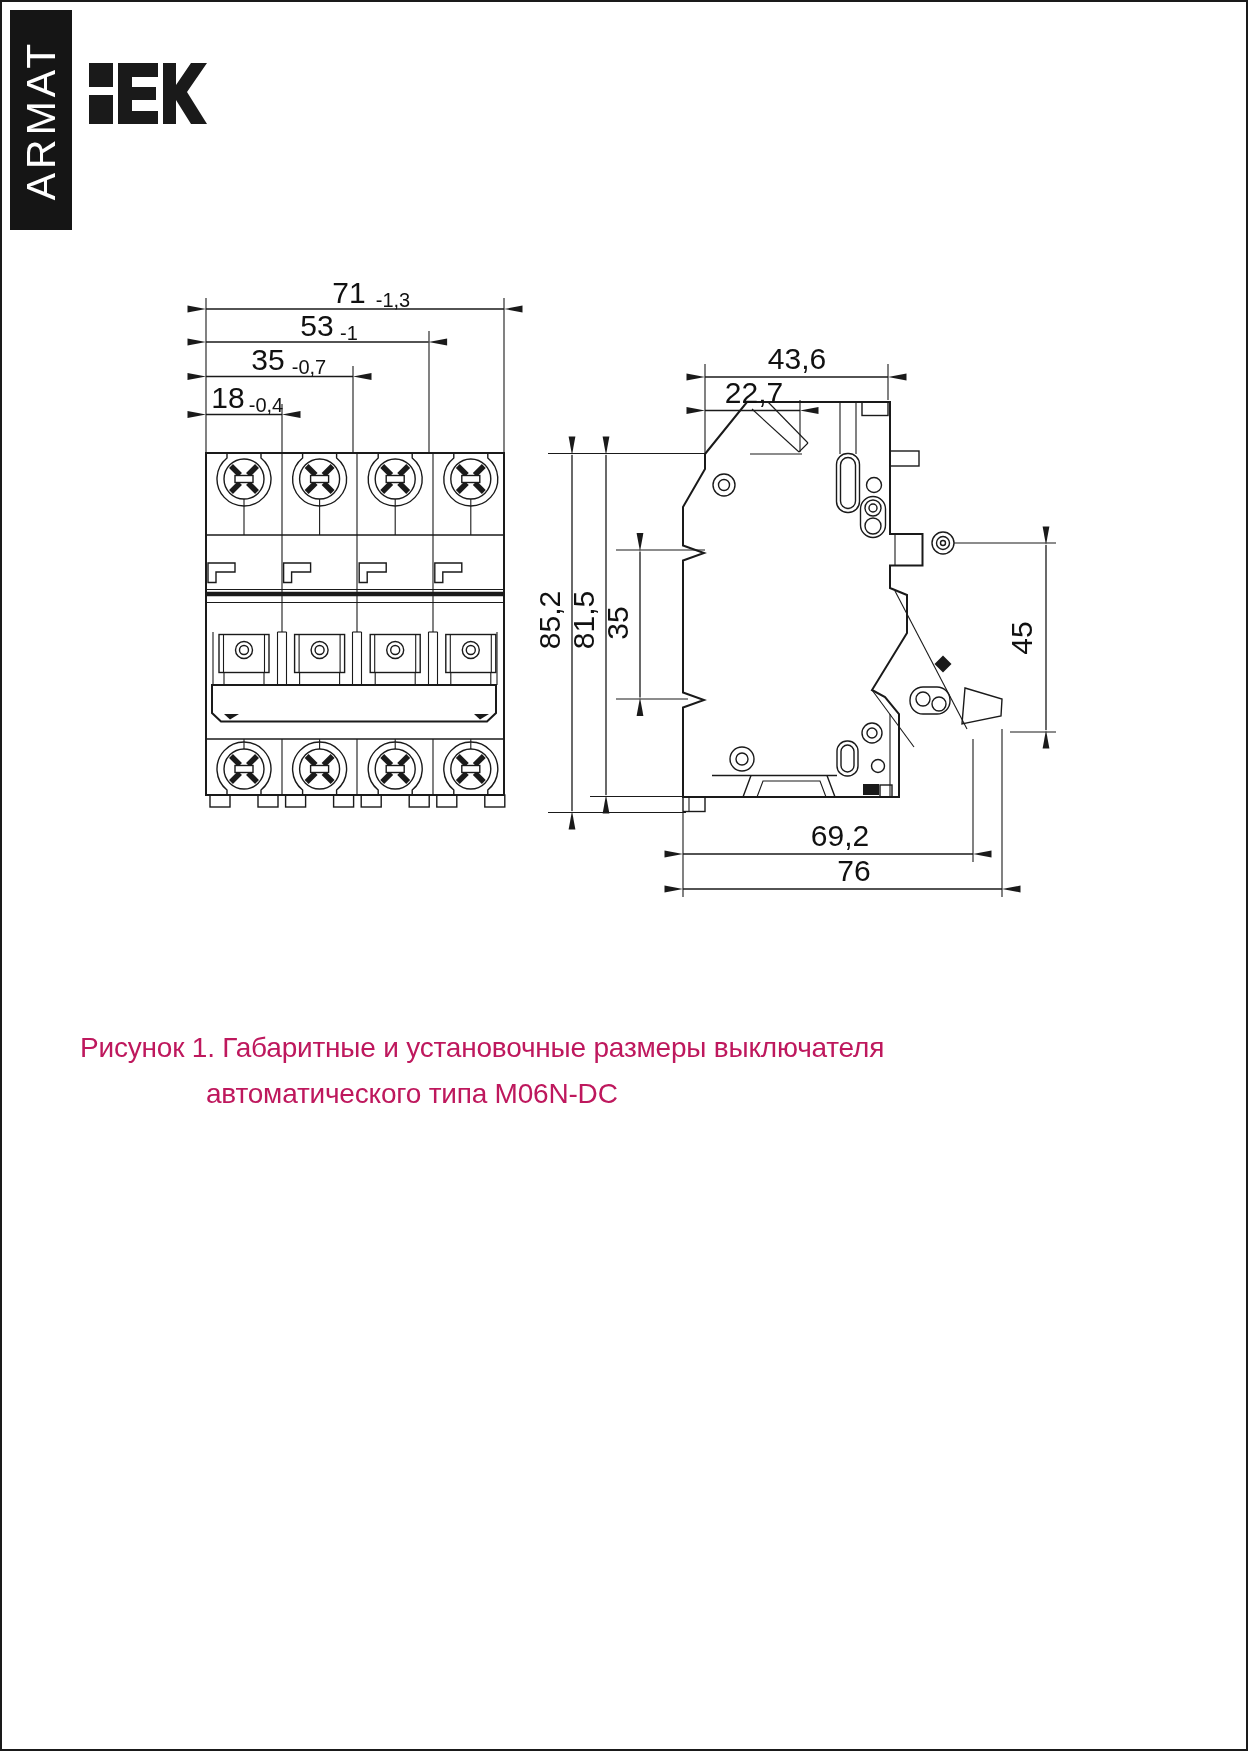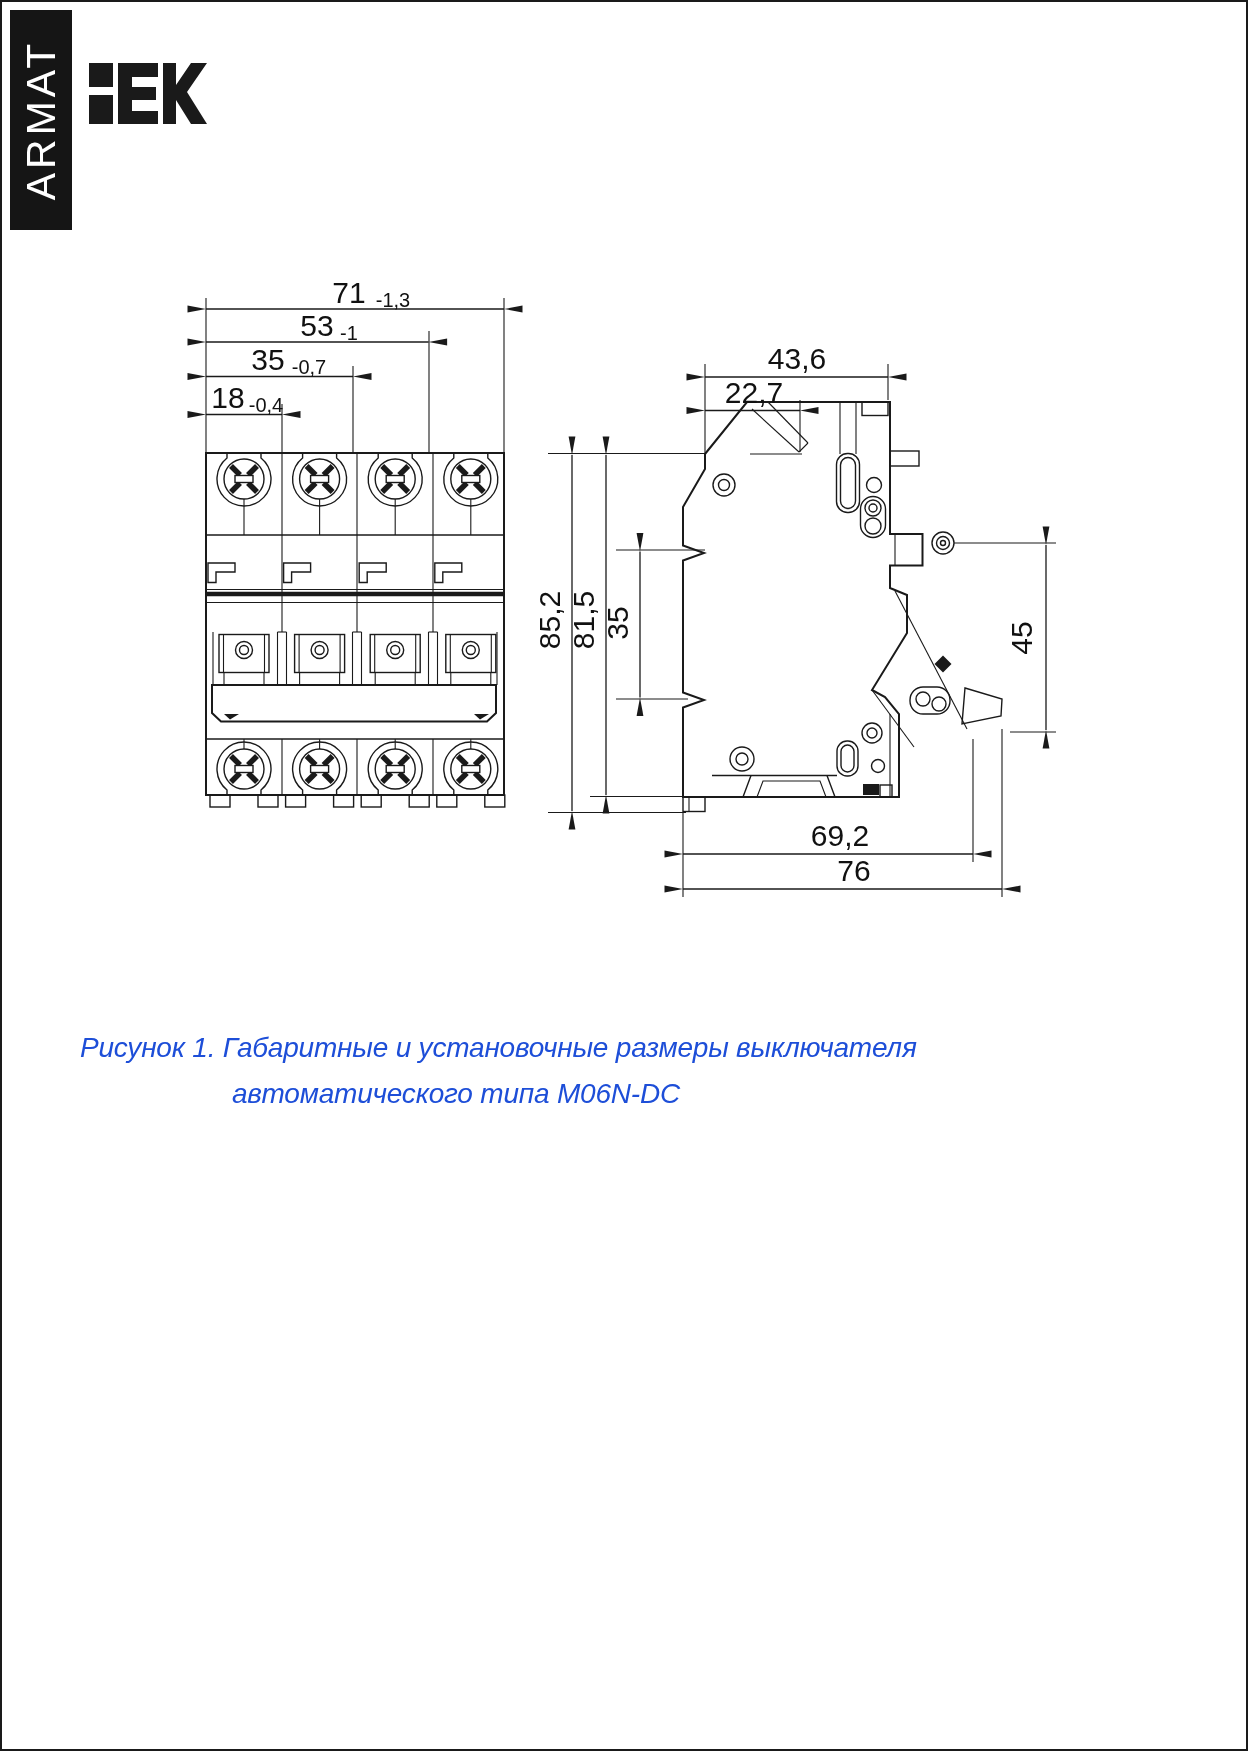--- a/index.html
+++ b/index.html
@@ -4,23 +4,23 @@
 <style>
   html,body{margin:0;padding:0;background:#e8e8e8;}
   .page{position:relative;width:1248px;height:1751px;background:#fff;
         border:2px solid #1a1a1a;box-sizing:border-box;overflow:hidden;
         font-family:"Liberation Sans",sans-serif;}
   .armat{position:absolute;left:8px;top:8px;width:62px;height:220px;background:#151515;}
   .armat span{position:absolute;left:50%;top:50%;transform:translate(-50%,-50%) rotate(-90deg);
         color:#fff;font-size:41px;letter-spacing:4px;white-space:nowrap;font-weight:400;}
   .logo{position:absolute;left:85px;top:55px;}
   .drawing{position:absolute;left:0;top:0;}
-  .caption{position:absolute;color:#1d4ed8;font-size:28px;letter-spacing:-0.2px;white-space:nowrap;font-style:italic;}
+  .caption{position:absolute;color:#be185d;font-size:28px;letter-spacing:-0.2px;white-space:nowrap;}
   .cap1{left:78px;top:1030px;}
-  .cap2{left:230px;top:1076px;}
+  .cap2{left:204px;top:1076px;}
   
   .o{fill:#fff;stroke:#1a1a1a;stroke-width:2;}
   .l{fill:none;stroke:#1a1a1a;stroke-width:1.4;}
   .t{fill:none;stroke:#1a1a1a;stroke-width:1.1;}
   .d{fill:none;stroke:#1a1a1a;stroke-width:1.3;}
   .sp{stroke:#1a1a1a;stroke-width:5.5;fill:none;}
   .f{fill:#1a1a1a;stroke:none;}
   text.dim{font:30px "Liberation Sans",sans-serif;fill:#111;}
   text.tol{font:20px "Liberation Sans",sans-serif;fill:#111;}
 </style>

